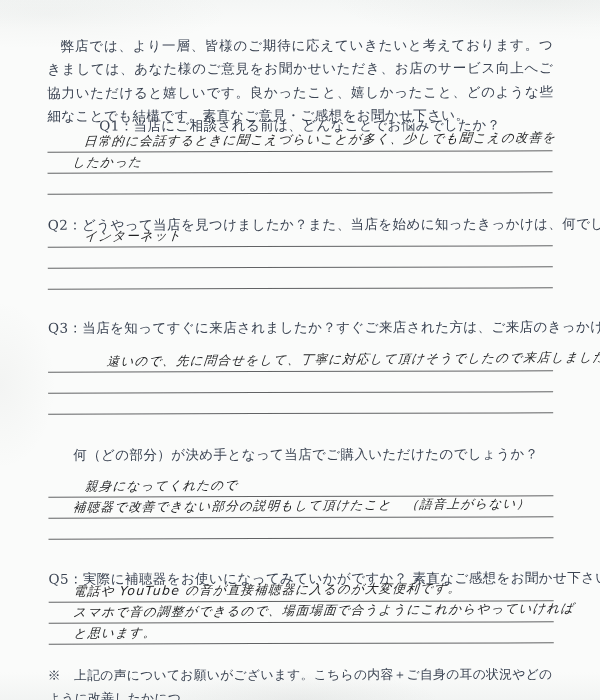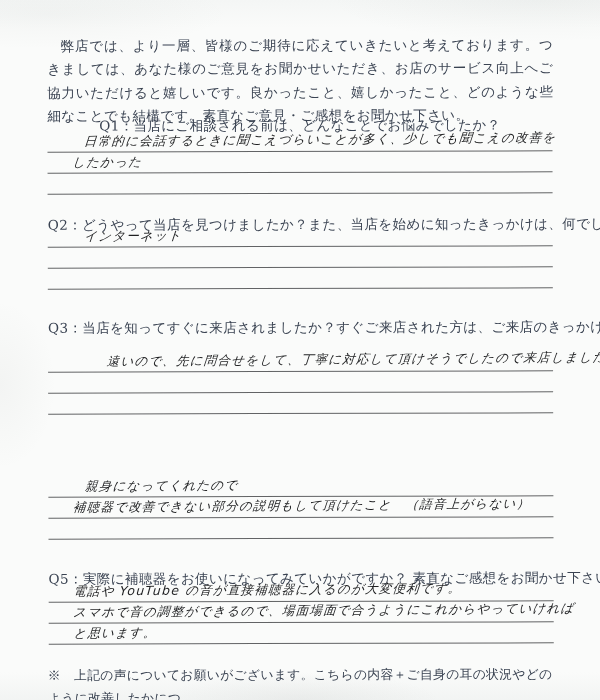--- a/index.html
+++ b/index.html
@@ -132,20 +132,21 @@
         <div class="answer-line">
           <span class="handwriting"></span>
         </div>
         <div class="answer-line">
           <span class="handwriting"></span>
         </div>
       </div>
     </div>
 
     <div class="qblock" id="q4">
+      <div class="qlabel-line printed indented">何（どの部分）が決め手となって当店でご購入いただけたのでしょうか？</div>
       <div class="answers">
         <div class="answer-line">
           <span class="handwriting">親身になってくれたので</span>
         </div>
         <div class="answer-line indent-sm">
           <span class="handwriting">補聴器で改善できない部分の説明もして頂けたこと　（語音上がらない）</span>
         </div>
         <div class="answer-line">
           <span class="handwriting"></span>
         </div>

